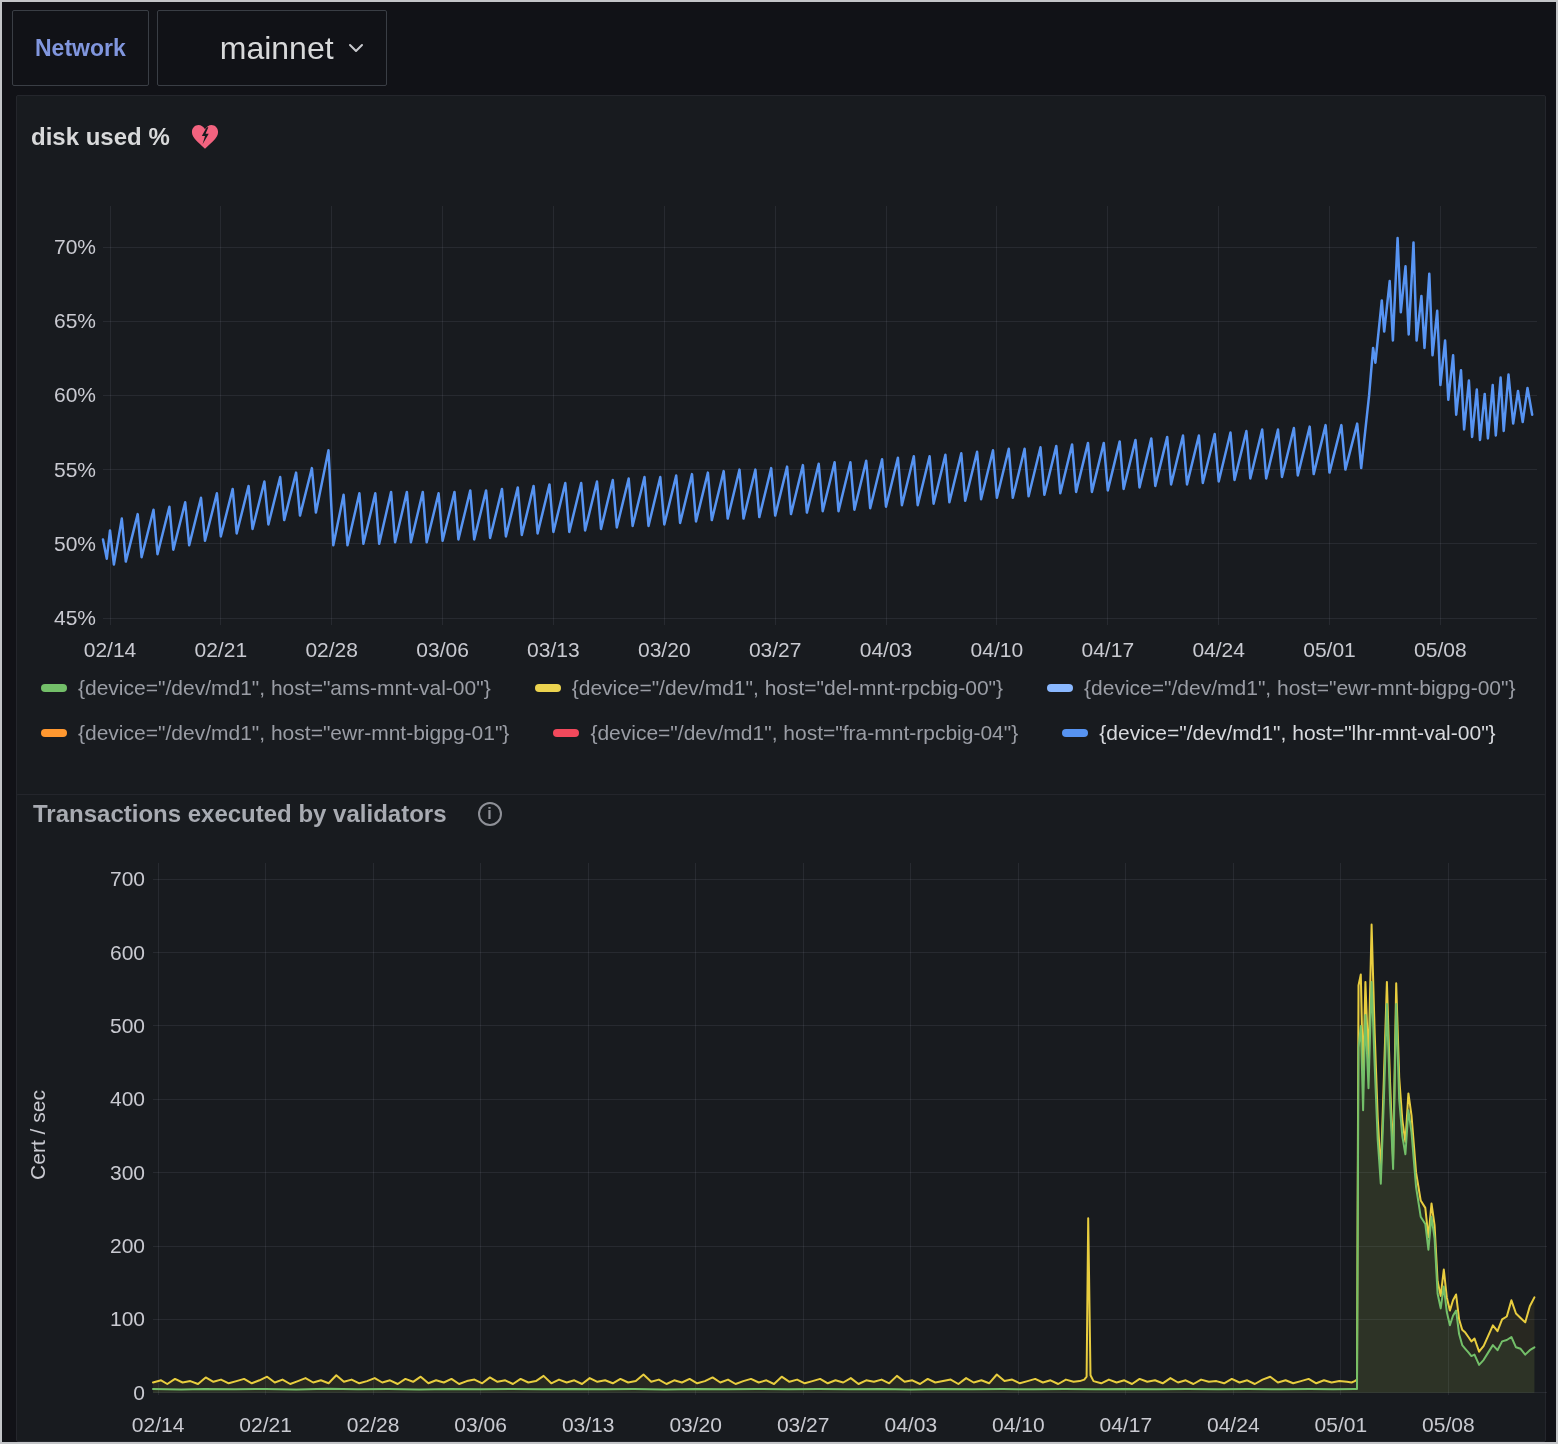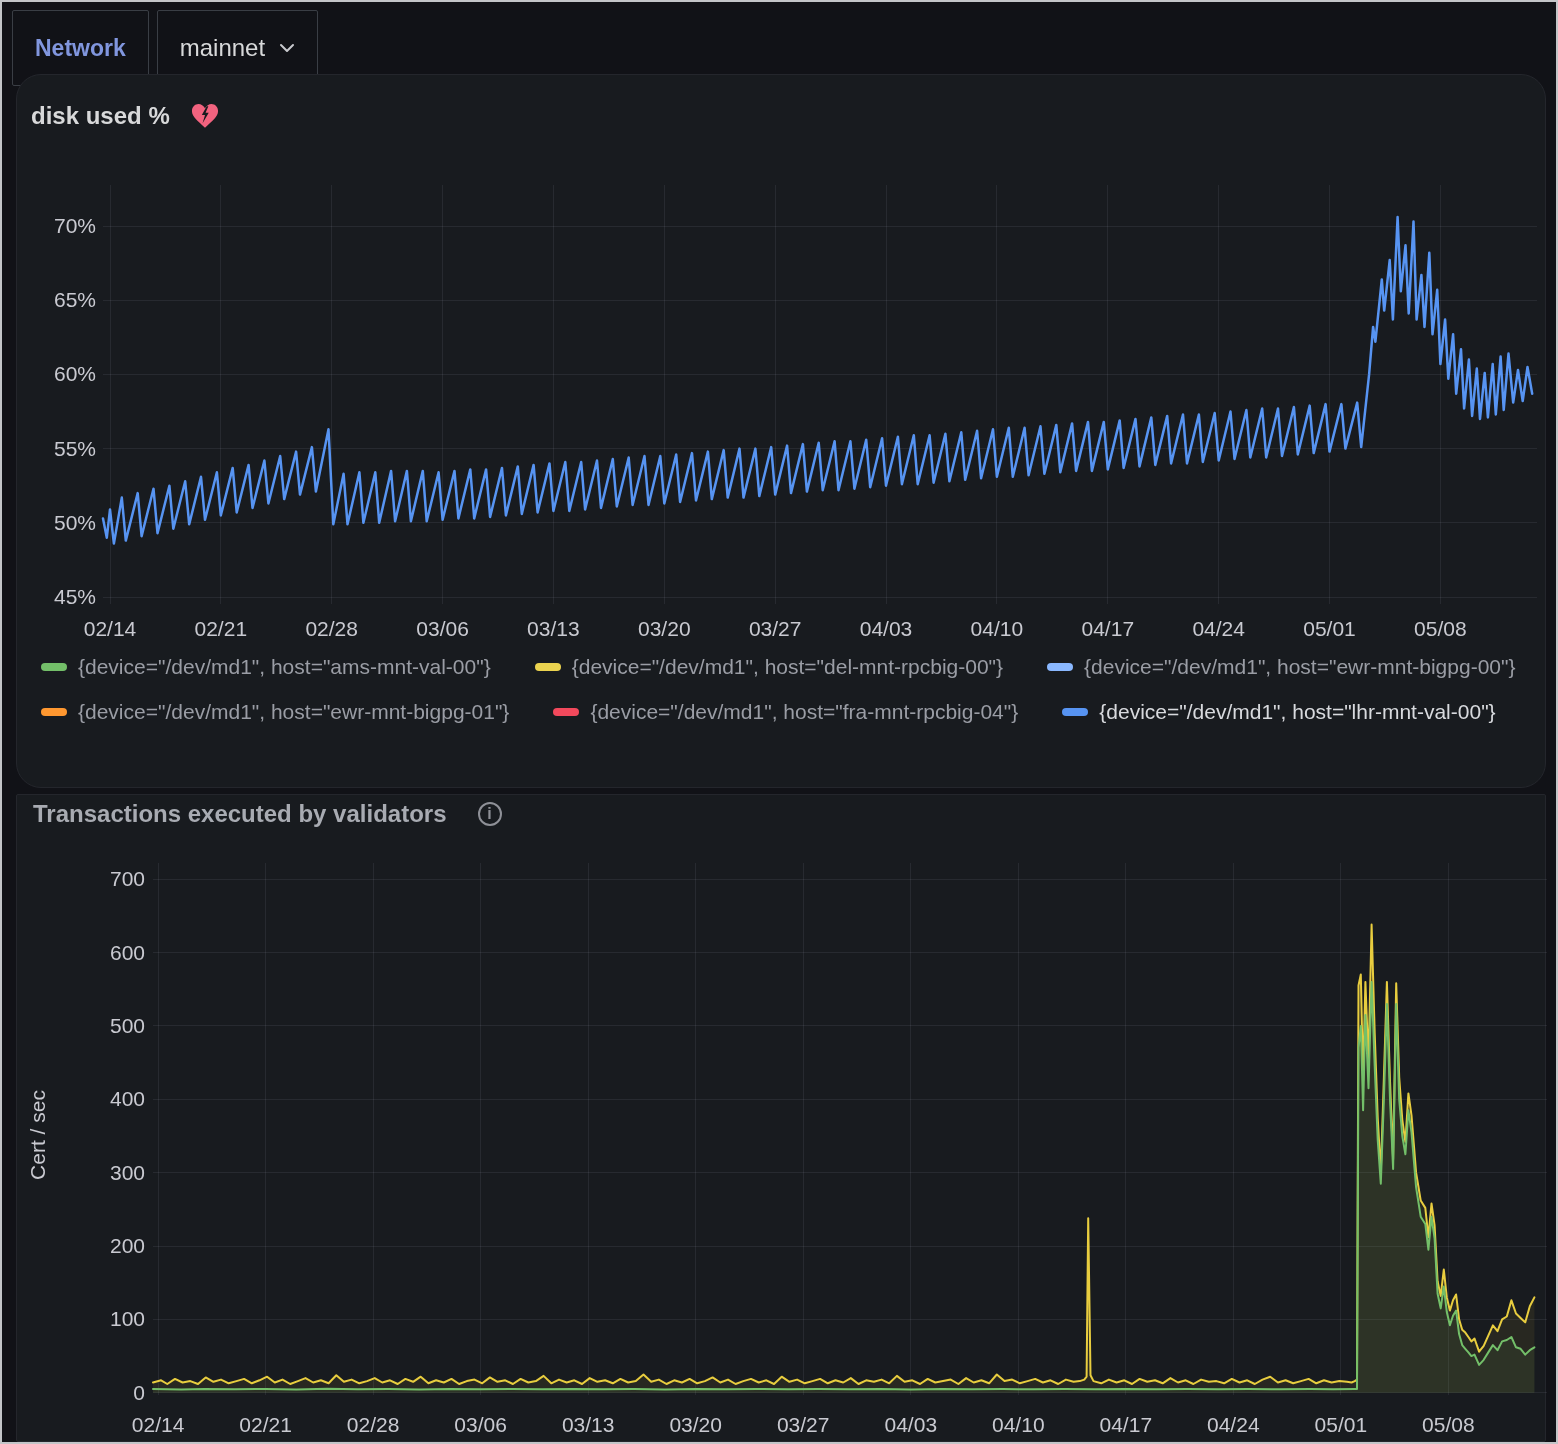--- a/index.html
+++ b/index.html
@@ -8,27 +8,27 @@
     background:#111217;border:2px solid #c3c5c8;box-sizing:border-box;
     font-family:"Liberation Sans", sans-serif;
   }
   
   .topbar{position:absolute;top:8px;left:10px;display:flex;gap:8px;}
   .varbox{
     height:76px;border:1px solid #3a3e45;border-radius:2px;background:#111217;
     display:flex;align-items:center;padding:0 22px;box-sizing:border-box;cursor:pointer;
   }
   .var-label{font-size:23px;font-weight:700;color:#8196DE;}
-  .var-value{font-size:24px;color:#D8D9DA;margin-right:14px;}
+  .var-value{font-size:32px;color:#D8D9DA;margin-right:14px;margin-left:40px;}
   
   .panel{
     position:absolute;left:14px;width:1530px;background:#181B1F;
     border:1px solid #24262c;border-radius:2px;box-sizing:border-box;
   }
-  .panel-disk{top:72px;height:714px;border-radius:25px;}
+  .panel-disk{top:93px;height:714px;}
   .panel-tx{top:792px;height:648px;}
   .title-row{position:absolute;display:flex;align-items:center;}
   .title-row.disk{top:27px;left:14px;gap:20px;}
   .title-row.tx{top:5px;left:16px;gap:31px;}
   .panel-title-1{font-size:24px;font-weight:700;color:#D8D9DA;cursor:pointer;}
   .panel-title-2{font-size:24px;font-weight:700;color:#A8ABB2;cursor:pointer;}
   .info-badge{
     width:24px;height:24px;border:2px solid #8e9097;border-radius:50%;
     color:#8e9097;font-size:16px;font-weight:700;display:flex;align-items:center;justify-content:center;
     box-sizing:border-box;cursor:pointer;

